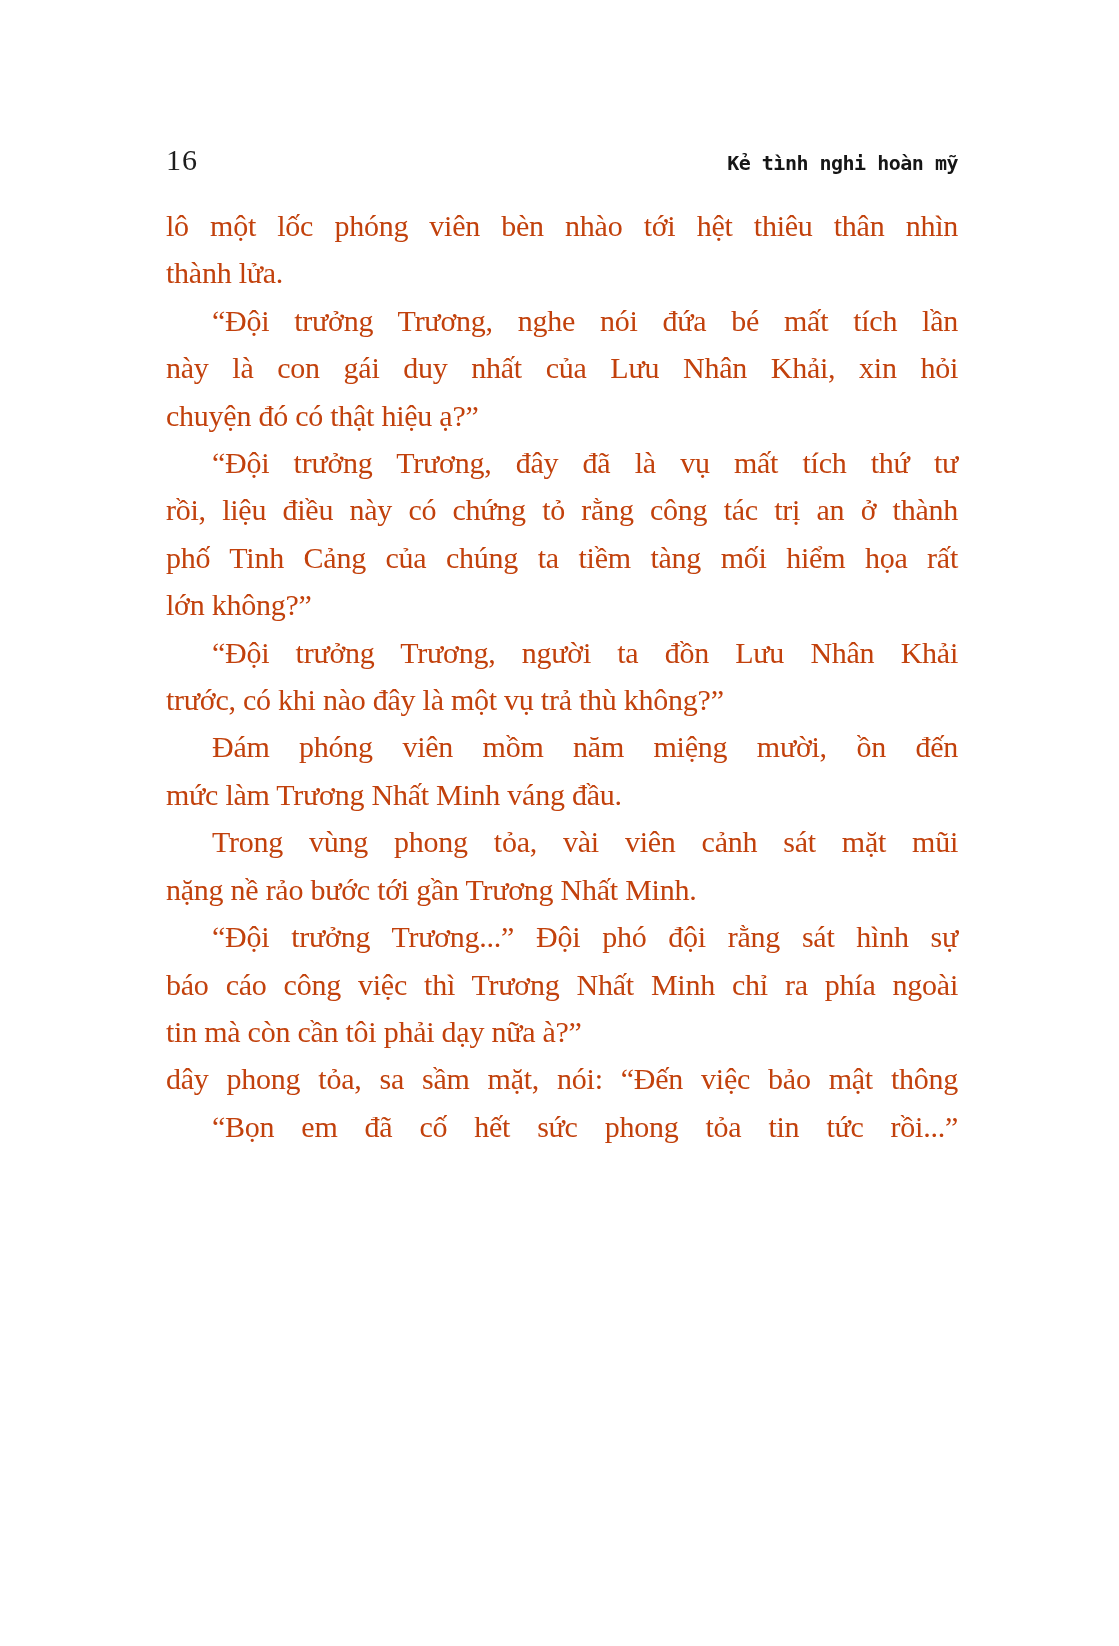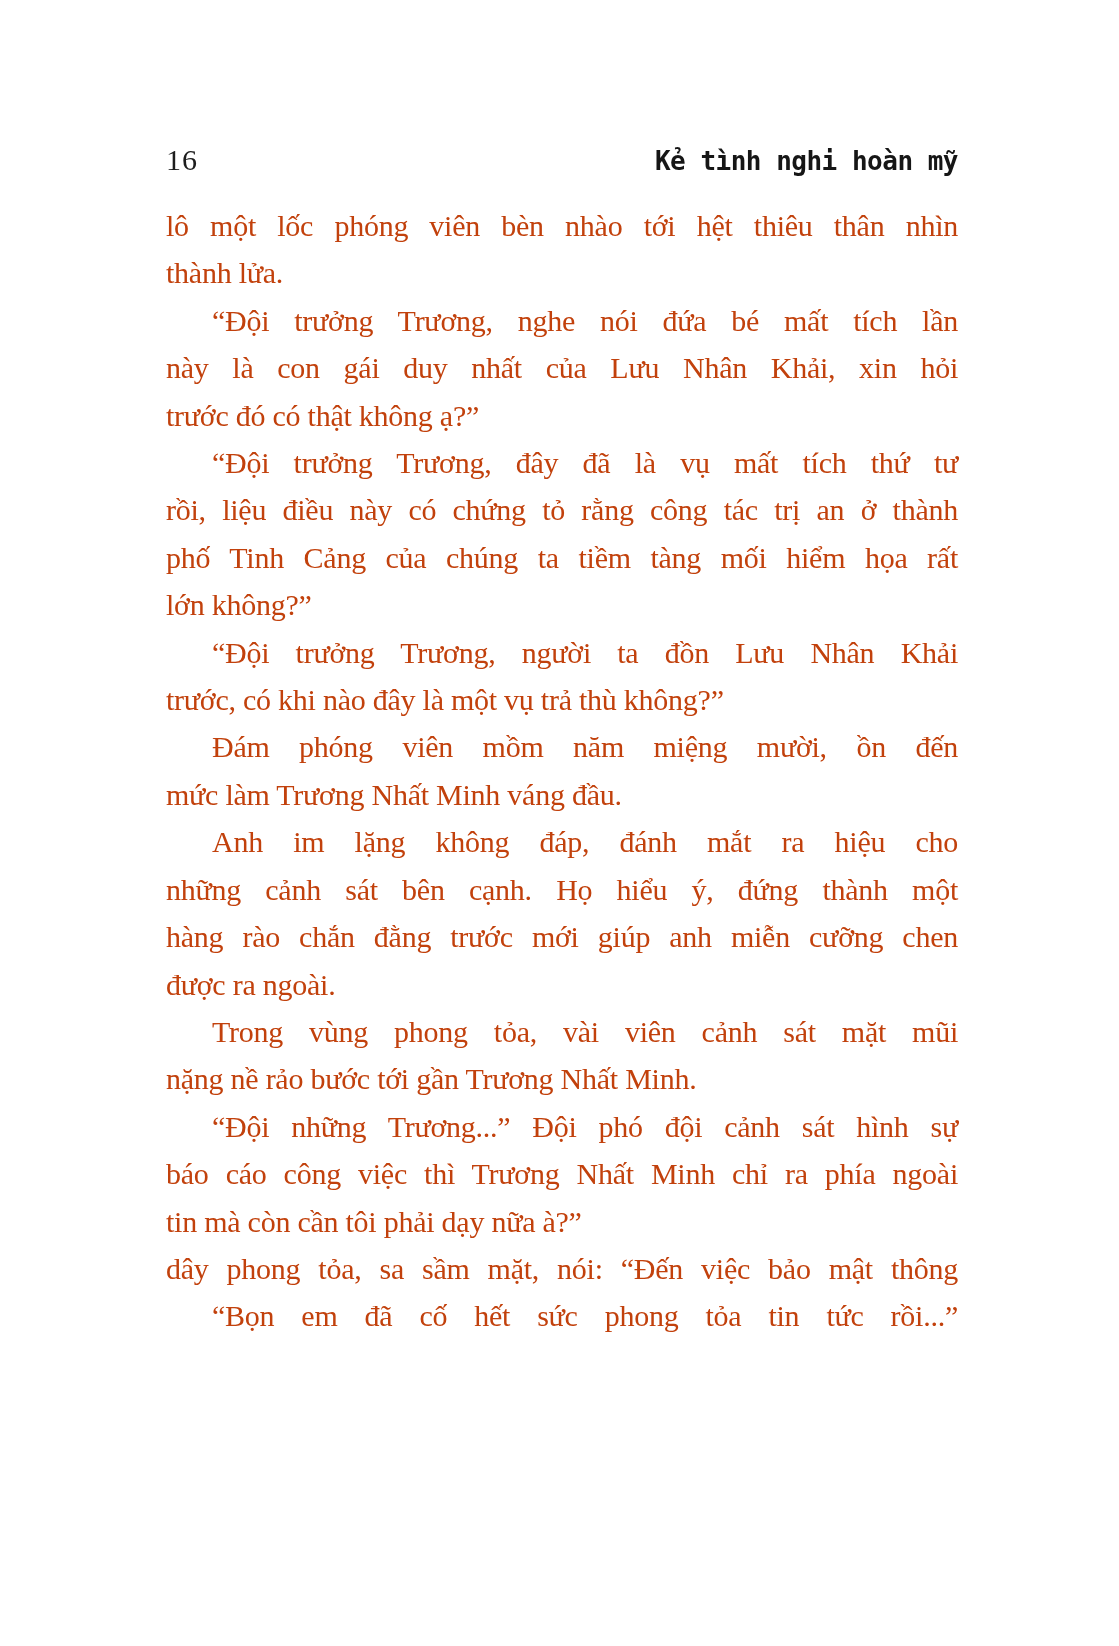--- a/index.html
+++ b/index.html
@@ -28,21 +28,21 @@
   }
   .page-number {
     font-family: "Liberation Serif", serif;
     font-size: 30px;
     letter-spacing: 1px;
     color: #1d1d1d;
   }
   .running-title {
     font-family: "DejaVu Sans Mono", monospace;
     font-weight: bold;
-    font-size: 26px;
+    font-size: 20px;
     letter-spacing: -0.5px;
     color: #161616;
   }
   .text-block {
     position: absolute;
     left: 166px;
     top: 202px;
     width: 792px;
     font-size: 30px;
     line-height: 47.4px;
@@ -75,48 +75,42 @@
   </div>
 
   <div class="text-block">
       <div class="para">
         <div class="line">lô một lốc phóng viên bèn nhào tới hệt thiêu thân nhìn</div>
         <div class="line endline">thành lửa.</div>
       </div>
       <div class="para">
         <div class="line indent">“Đội trưởng Trương, nghe nói đứa bé mất tích lần</div>
         <div class="line">này là con gái duy nhất của Lưu Nhân Khải, xin hỏi</div>
-        <div class="line endline">trước đó có thật không ạ?”</div>
+        <div class="line endline">chuyện đó có thật hiệu ạ?”</div>
       </div>
       <div class="para">
         <div class="line indent">“Đội trưởng Trương, đây đã là vụ mất tích thứ tư</div>
         <div class="line">rồi, liệu điều này có chứng tỏ rằng công tác trị an ở thành</div>
         <div class="line">phố Tinh Cảng của chúng ta tiềm tàng mối hiểm họa rất</div>
         <div class="line endline">lớn không?”</div>
       </div>
       <div class="para">
         <div class="line indent">“Đội trưởng Trương, người ta đồn Lưu Nhân Khải</div>
         <div class="line endline">trước, có khi nào đây là một vụ trả thù không?”</div>
       </div>
       <div class="para">
         <div class="line indent">Đám phóng viên mồm năm miệng mười, ồn đến</div>
         <div class="line endline">mức làm Trương Nhất Minh váng đầu.</div>
       </div>
       <div class="para">
-        <div class="line indent">Anh im lặng không đáp, đánh mắt ra hiệu cho</div>
-        <div class="line">những cảnh sát bên cạnh. Họ hiểu ý, đứng thành một</div>
-        <div class="line">hàng rào chắn đằng trước mới giúp anh miễn cưỡng chen</div>
-        <div class="line endline">được ra ngoài.</div>
-      </div>
-      <div class="para">
         <div class="line indent">Trong vùng phong tỏa, vài viên cảnh sát mặt mũi</div>
         <div class="line endline">nặng nề rảo bước tới gần Trương Nhất Minh.</div>
       </div>
       <div class="para">
-        <div class="line indent">“Đội những Trương...” Đội phó đội cảnh sát hình sự</div>
+        <div class="line indent">“Đội trưởng Trương...” Đội phó đội rằng sát hình sự</div>
         <div class="line">báo cáo công việc thì Trương Nhất Minh chỉ ra phía ngoài</div>
         <div class="line endline">tin mà còn cần tôi phải dạy nữa à?”</div>
         <div class="line">dây phong tỏa, sa sầm mặt, nói: “Đến việc bảo mật thông</div>
       </div>
       <div class="para">
         <div class="line indent">“Bọn em đã cố hết sức phong tỏa tin tức rồi...”</div>
       </div>
     </div>
 
 </div>

